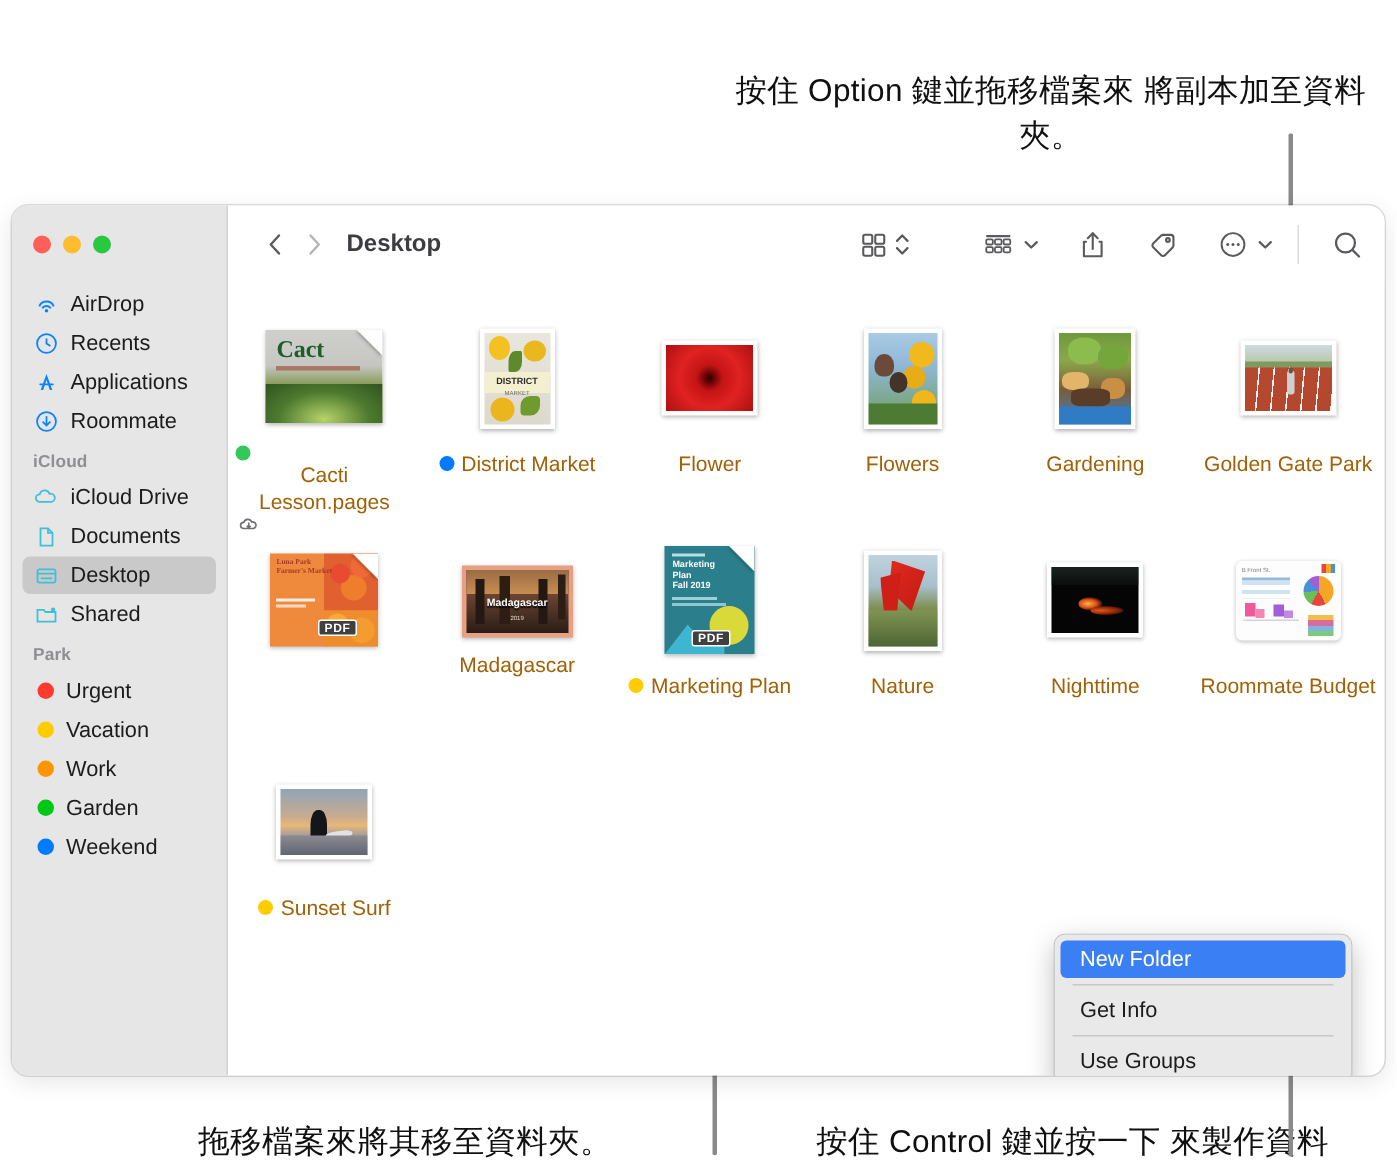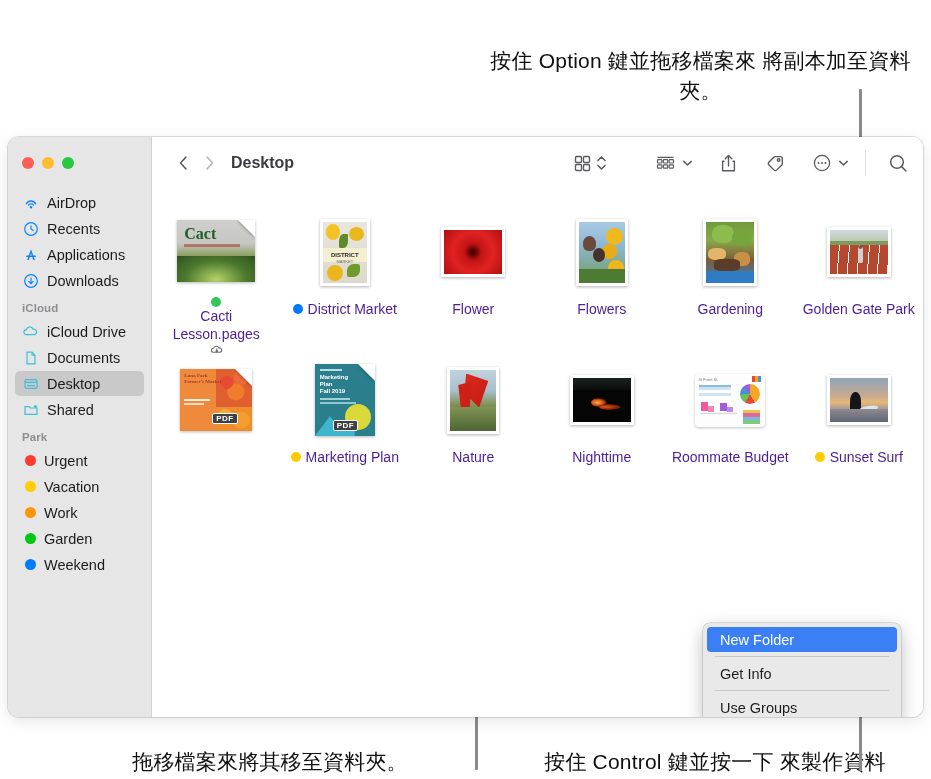--- a/index.html
+++ b/index.html
@@ -115,23 +115,23 @@
   .file-cell {
     display: flex; flex-direction: column; align-items: center;
     padding-top: 6px;
   }
   .thumb-wrap {
     height: 78px; width: 100%;
     display: flex; align-items: center; justify-content: center;
   }
   .file-label {
     margin-top: 9px;
-    font-size: 14px; line-height: 18px; color: #4c1d95;
+    font-size: 14px; line-height: 18px; color: #a16207;
     text-align: center; max-width: 118px;
-    display: flex; flex-wrap: wrap; justify-content: center;
+    display: flex; flex-wrap: wrap; 
     align-items: center; gap: 0 5px;
   }
   .label-dot { width: 10px; height: 10px; border-radius: 50%; flex: 0 0 10px; }
   .label-text { }
   .cloud-ic { display: inline-flex; margin-left: 2px; color: #6e6e73; }
 
   
   .photo {
     background: #fff; padding: 3px;
     box-shadow: 0 1px 3px rgba(0,0,0,.30);
@@ -231,21 +231,21 @@
         <span>Applications</span>
       </div>
 
       <div class="sb-item">
         <span class="sb-icon">
           <svg width="16" height="16" viewBox="0 0 16 16" fill="none" stroke="#0a84ff" stroke-width="1.2">
             <circle cx="8" cy="8" r="6.3"></circle>
               <path d="M8 4.5v6M5.4 8.1 8 10.7l2.6-2.6"></path>
           </svg>
         </span>
-        <span>Downloads</span>
+        <span>Roommate</span>
       </div>
 
       <div class="sb-section-title">iCloud</div>
 
       <div class="sb-item">
         <span class="sb-icon">
           <svg width="17" height="17" viewBox="0 0 17 17" fill="none" stroke="#3fbfd8" stroke-width="1.2">
             <path d="M4.3 11.6a2.5 2.5 0 0 1 .2-5 3.4 3.4 0 0 1 6.5-.4 2.7 2.7 0 0 1 1.5 5.4H4.6z"></path>
           </svg>
         </span>
@@ -523,20 +523,36 @@
               <div style="position:absolute;bottom:0;right:0;width:36px;height:24px;background:radial-gradient(circle at 25% 40%,#f7a93a 0 7px,transparent 8px),radial-gradient(circle at 70% 55%,#f59c30 0 8px,transparent 9px),#ef8c2c;"></div>
               <div style="position:absolute;top:4px;left:4px;font:bold 5px 'Liberation Serif',serif;color:#a8392a;line-height:6px;">Luna Park<br>Farmer's Market</div>
               <div style="position:absolute;top:30px;left:4px;width:26px;height:2px;background:#ffffff;opacity:.85;"></div>
               <div style="position:absolute;top:34px;left:4px;width:20px;height:2px;background:#ffffff;opacity:.7;"></div>
               <div class="pdf-badge" style="bottom:7px;left:32px;">PDF</div>
               <div class="doc-fold"></div>
             </div>
           </div>
         </div>
 
+        <div class="file-cell">
+          <div class="photo" style="width:74px;height:48px;margin-top:16px;background:#e8a083;padding:3px;">
+            <div style="width:100%;height:100%;background:linear-gradient(180deg,#3c2a22 0%,#6b4430 40%,#2a1c16 100%);position:relative;overflow:hidden;">
+              <div style="position:absolute;top:0;left:0;right:0;height:16px;background:linear-gradient(180deg,#9a6b44 0%,#c98d52 100%);"></div>
+              <div style="position:absolute;top:6px;left:6px;width:6px;height:30px;background:#241812;"></div>
+              <div style="position:absolute;top:4px;left:22px;width:7px;height:32px;background:#2c1d15;"></div>
+              <div style="position:absolute;top:6px;right:14px;width:6px;height:30px;background:#241812;"></div>
+              <div style="position:absolute;top:3px;right:2px;width:5px;height:30px;background:#2c1d15;"></div>
+              <div style="position:absolute;top:19px;left:0;right:0;text-align:center;font:bold 7px 'Liberation Sans',sans-serif;color:#fff;text-shadow:0 1px 1px #000;">Madagascar</div>
+              <div style="position:absolute;top:29px;left:0;right:0;text-align:center;font:4px 'Liberation Sans',sans-serif;color:#e8d9c4;">2019</div>
+            </div>
+          </div>
+          <div class="file-label">
+            <span class="label-text">Madagascar</span>
+          </div>
+        </div>
 
         <div class="file-cell">
           <div class="thumb-wrap">
             <div class="doc-page" style="width:60px;height:72px;background:#2b7f8c;">
               <div style="position:absolute;top:5px;left:5px;width:22px;height:2px;background:#b8dde2;"></div>
               <div style="position:absolute;top:10px;left:5px;font:bold 6px 'Liberation Sans',sans-serif;color:#ffffff;line-height:7px;">Marketing<br>Plan<br>Fall 2019</div>
               <div style="position:absolute;top:34px;left:5px;width:30px;height:2px;background:#9ed0d8;"></div>
               <div style="position:absolute;top:38px;left:5px;width:36px;height:2px;background:#8ec7d0;"></div>
               <div style="position:absolute;bottom:0;left:0;width:40px;height:24px;background:#3eb6d0;clip-path:polygon(0 100%,38% 18%,60% 62%,100% 12%,100% 100%);"></div>
               <div style="position:absolute;bottom:6px;right:4px;width:26px;height:26px;background:#d9d93a;border-radius:50%;"></div>

